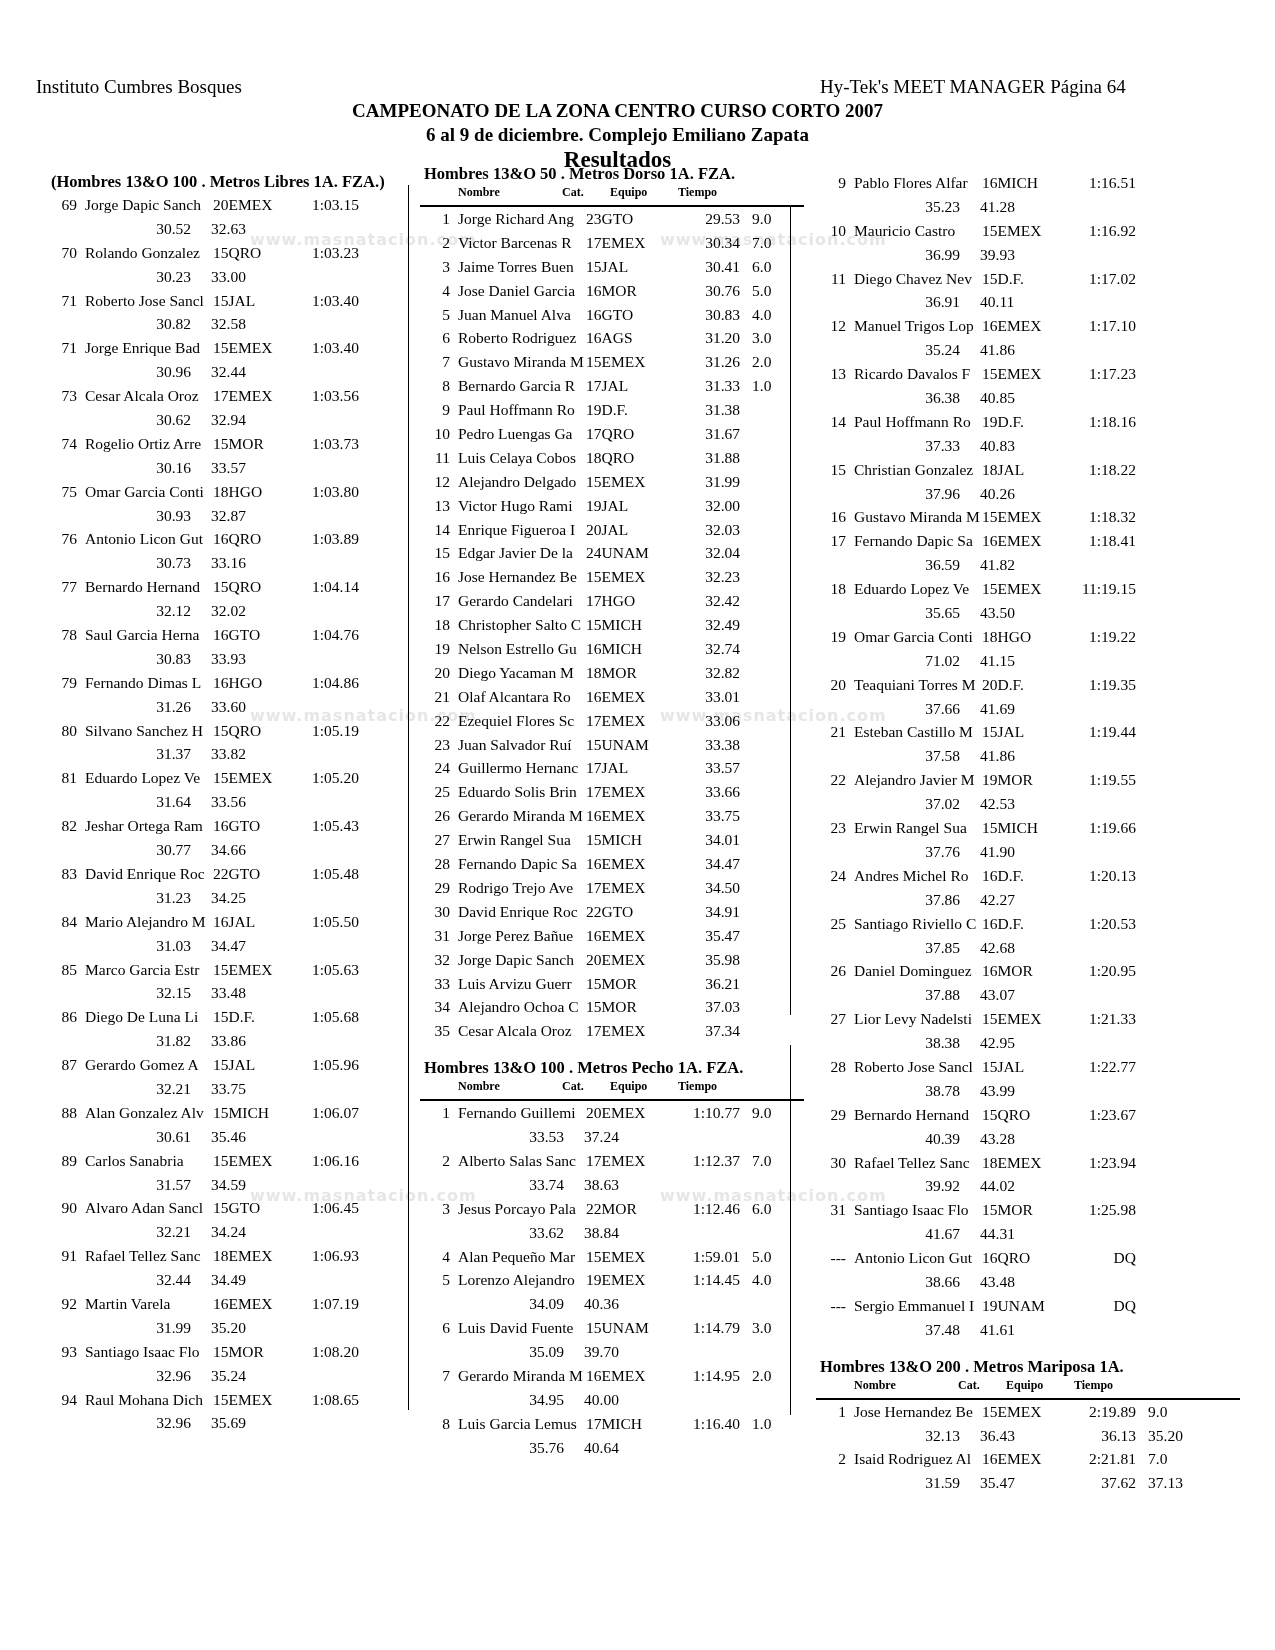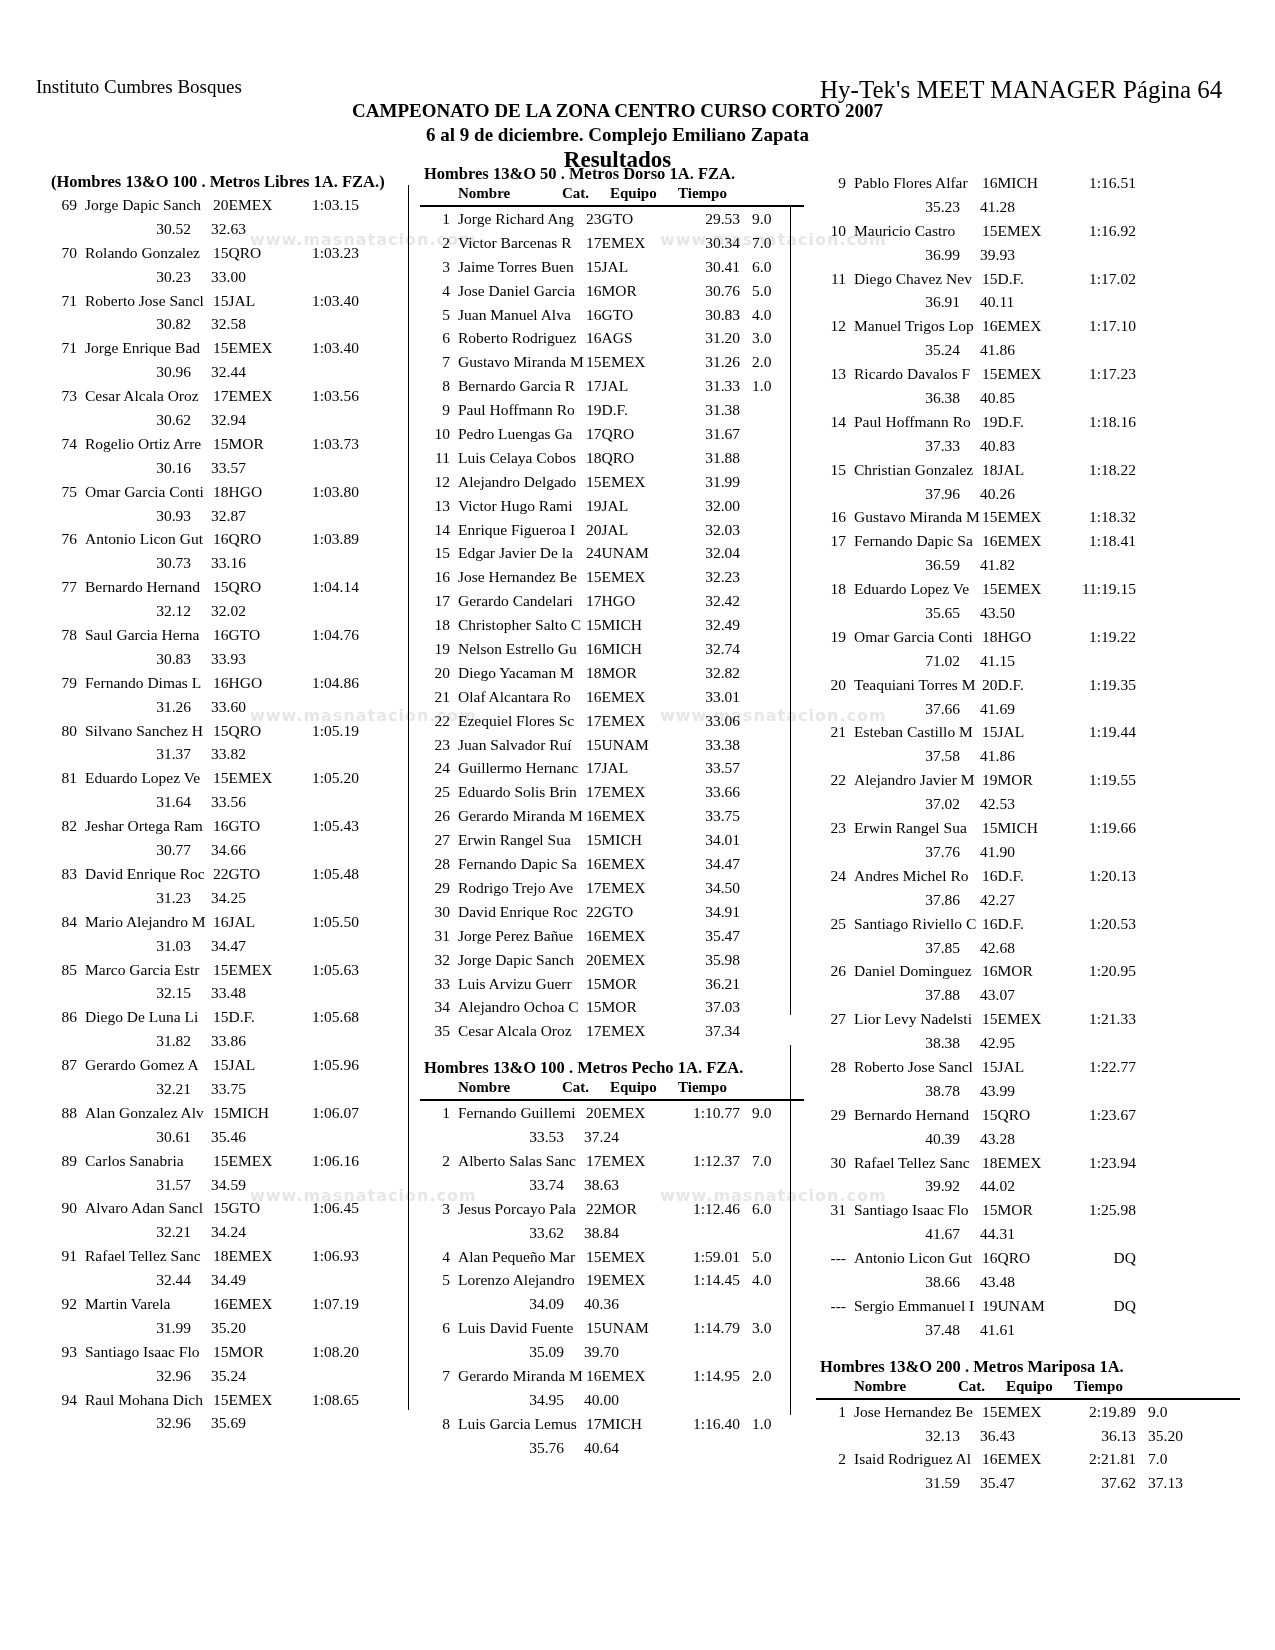--- a/index.html
+++ b/index.html
@@ -1,30 +1,30 @@
 <!DOCTYPE html>
 <html><head>
 <meta charset="utf-8">
 <style>
   html, body { margin: 0; padding: 0; background: #ffffff; }
   body { width: 1275px; height: 1650px; position: relative; overflow: hidden;
          font-family: "Liberation Serif", "DejaVu Serif", serif; color: #000; }
   .hdr-left { position: absolute; left: 36px; top: 76px; font-size: 19px; text-align: center; }
-  .hdr-right { position: absolute; left: 820px; top: 76px; font-size: 25px; white-space: nowrap; text-align: center; }
+  .hdr-right { position: absolute; left: 820px; top: 76px; font-size: 19px; white-space: nowrap; text-align: center; }
   .title { position: absolute; left: 0; width: 1275px; text-align: center; font-weight: bold; }
   .t1 { top: 100px; font-size: 19px; left: -20px; }
   .t2 { top: 124px; font-size: 19px; left: -20px; }
   .t3 { top: 147px; font-size: 23px; left: -20px; }
   .col { position: absolute; font-size: 15.5px; }
   .col-left { left: 36px; top: 171px; width: 380px; margin-left: 15px; }
   .col-mid { left: 424px; top: 163px; width: 380px; }
   .col-right { left: 820px; top: 171px; width: 420px; }
   .vline { position: absolute; width: 1px; background: #000; }
   .ev-title { font-weight: bold; font-size: 16.5px; white-space: nowrap; height: 22px; line-height: 22px; }
-  .colhdr { position: relative; height: 20px; font-weight: bold; font-size: 15px; border-bottom: 2px solid #000; margin-left: -4px; }
+  .colhdr { position: relative; height: 20px; font-weight: bold; font-size: 12px; border-bottom: 2px solid #000; margin-left: -4px; }
   .colhdr span { position: absolute; top: 0; }
   .row { position: relative; height: 23.9px; line-height: 23.9px; white-space: nowrap; }
   .row span { position: absolute; top: 0; }
   .place { width: 26px; text-align: right; left: 0; }
   .name { left: 34px; width: 126px; overflow: hidden; }
   .team { left: 162px; }
   .time { left: 240px; width: 76px; text-align: right; }
   .pts { left: 328px; }
   .split1 { left: 84px; width: 56px; text-align: right; }
   .split2 { left: 160px; }

